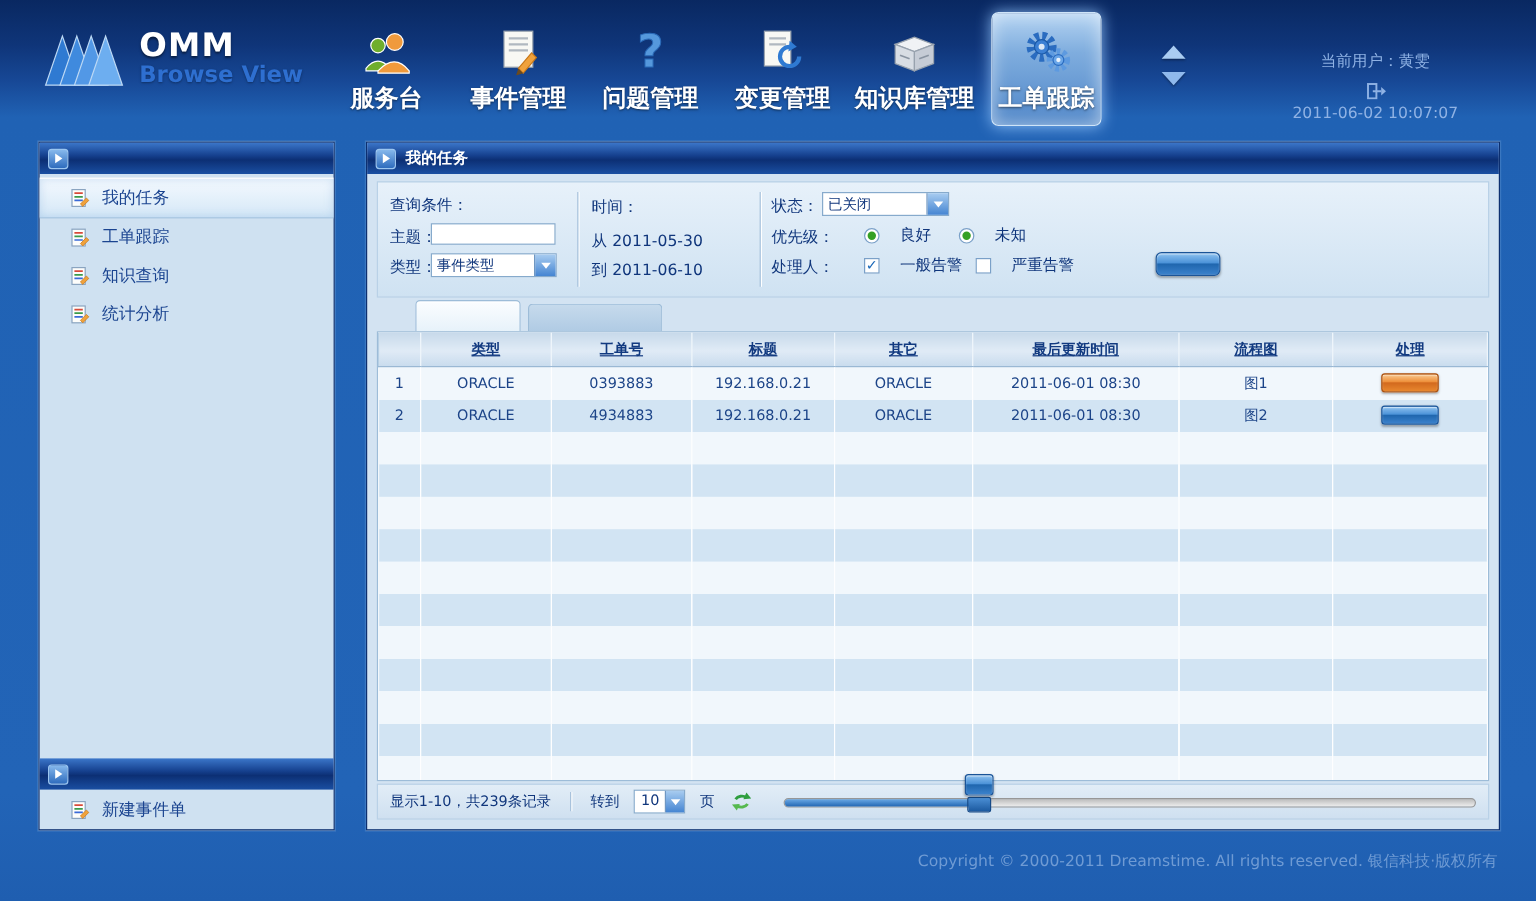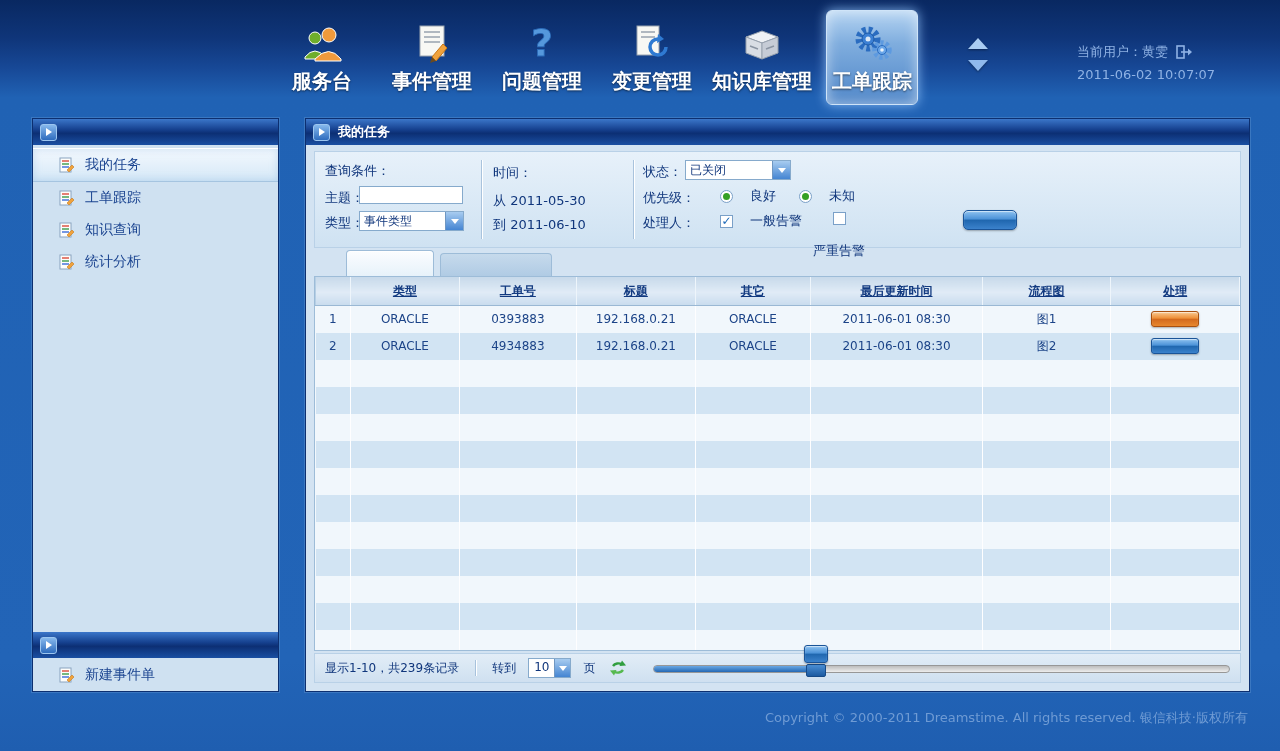--- a/index.html
+++ b/index.html
@@ -19,21 +19,21 @@
   .nav-icon{height:44px;display:flex;align-items:flex-end;justify-content:center;}
   .nav-label{font-size:20px;font-weight:bold;color:#ffffff;white-space:nowrap;text-shadow:0 1px 2px rgba(0,0,0,.55);}
   .nav-item.active{background:linear-gradient(180deg,#b5d4f2 0%,#7fadde 35%,#4f86c8 100%);
     border:1px solid #cfe4f8;box-shadow:0 0 12px rgba(150,200,255,.85),inset 0 0 14px rgba(255,255,255,.55);}
   .nav-spinner{position:absolute;left:968px;top:38px;display:flex;flex-direction:column;gap:11px;align-items:center;}
   .spin-up{width:0;height:0;border-left:10px solid transparent;border-right:10px solid transparent;
     border-bottom:11px solid #a9ccf2;cursor:pointer;filter:drop-shadow(0 1px 1px rgba(0,0,0,.4));}
   .spin-down{width:0;height:0;border-left:10px solid transparent;border-right:10px solid transparent;
     border-top:11px solid #8fb9ec;cursor:pointer;filter:drop-shadow(0 1px 1px rgba(0,0,0,.4));}
   .userbox{position:absolute;left:1077px;top:40px;color:#8fb2e4;font-size:13px;line-height:23px;}
-  .user-line{display:flex;align-items:center;gap:6px;}
+  .user-line{display:flex;align-items:center;gap:6px;flex-direction:column;}
 
   
   .strip{height:26px;background:linear-gradient(180deg,#3b76c9 0%,#16418f 40%,#0c2f74 55%,#1a4fa2 100%);
     display:flex;align-items:center;gap:8px;padding:0 7px;flex:none;}
   .arrow-btn{width:15px;height:15px;border-radius:3px;flex:none;cursor:pointer;
     background:linear-gradient(#86b8ec,#2e6cbe);border:1px solid #9cc6f0;
     display:inline-flex;align-items:center;justify-content:center;}
   .arrow-btn::after{content:"";width:0;height:0;border-top:4px solid transparent;
     border-bottom:4px solid transparent;border-left:6px solid #fff;margin-left:1px;}
   .gloss-blue{background:linear-gradient(180deg,#8ec2f0 0%,#4b92d8 45%,#1f66ae 50%,#3b82cc 100%);
@@ -118,20 +118,34 @@
   .slider-knob{position:absolute;left:calc(28% - 11px);top:-9px;width:22px;height:16px;border-radius:3px;}
 
   .copyright{position:absolute;right:32px;top:709px;color:#6f9bd4;font-size:13px;}
 </style>
 </head>
 <body>
 
 <div class="page">
 
   <header class="topbar">
+    <div class="logo">
+      <svg width="74" height="50" viewBox="0 0 74 50">
+        <g stroke="#bcd8f4" stroke-width="1">
+          <polygon points="2,47 16,6 30,47" fill="#2f7ad2"></polygon>
+          <polygon points="14,47 28,6 42,47" fill="#3f8ade"></polygon>
+          <polygon points="26,47 40,6 54,47" fill="#5298e6"></polygon>
+          <polygon points="38,47 52,6 66,47" fill="#6daef0"></polygon>
+        </g>
+      </svg>
+      <div class="logo-text">
+        <div class="logo-title">OMM</div>
+        <div class="logo-subtitle">Browse View</div>
+      </div>
+    </div>
 
     <nav class="mainnav">
       <div class="nav-item">
         <span class="nav-icon">
           <svg width="40" height="38" viewBox="0 0 40 38">
             <circle cx="13" cy="13" r="6" fill="#6fae2c" stroke="#fff"></circle>
             <path d="M3 32 Q13 20 23 32 L23 34 L3 34 Z" fill="#6fae2c" stroke="#fff"></path>
             <circle cx="27" cy="10" r="7" fill="#f09a3c" stroke="#fff"></circle>
             <path d="M13 34 Q27 19 39 34 L39 36 L13 36 Z" fill="#f09a3c" stroke="#fff"></path>
           </svg>
@@ -318,21 +332,21 @@
         <span class="opt" style="left:484px;top:35px;">
           <span class="radio on"></span>
           <span>未知</span>
         </span>
 
         <span class="flabel" style="left:328px;top:62px;">处理人：</span>
         <span class="opt" style="left:405px;top:60px;">
           <span class="cb">✓</span>
           <span>一般告警</span>
         </span>
-        <span class="opt" style="left:498px;top:60px;flex-direction:column;">
+        <span class="opt" style="left:498px;top:60px;">
           <span class="cb"></span>
           <span>严重告警</span>
         </span>
 
         <button class="search-btn gloss-blue"></button>
       </div>
 
       <div class="tabs-row">
         <div class="tab active"></div>
         <div class="tab"></div>

